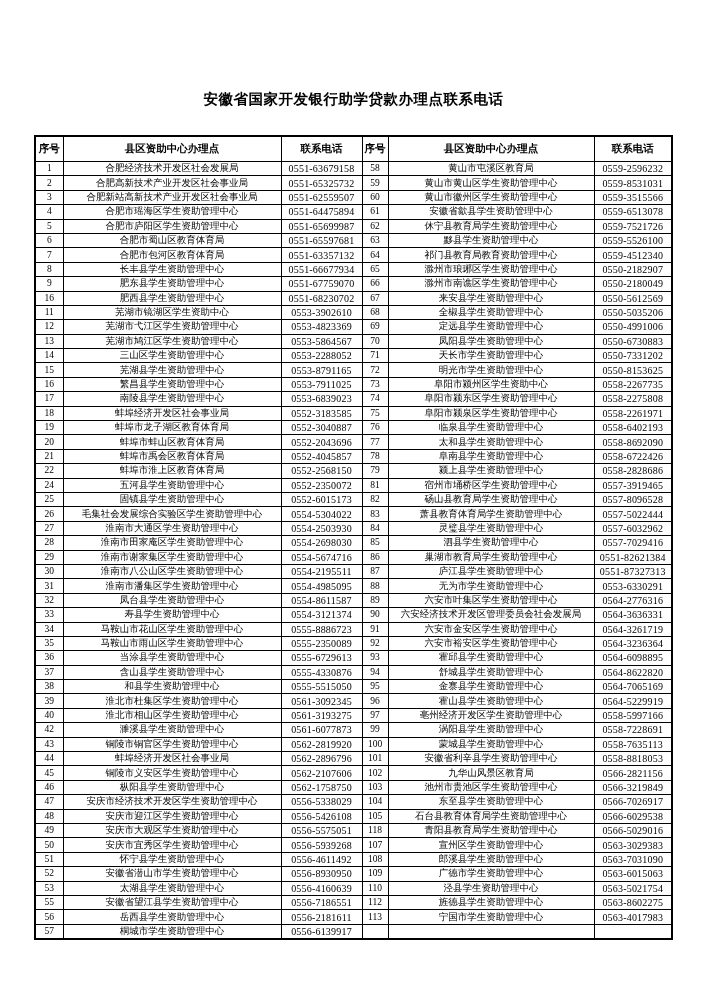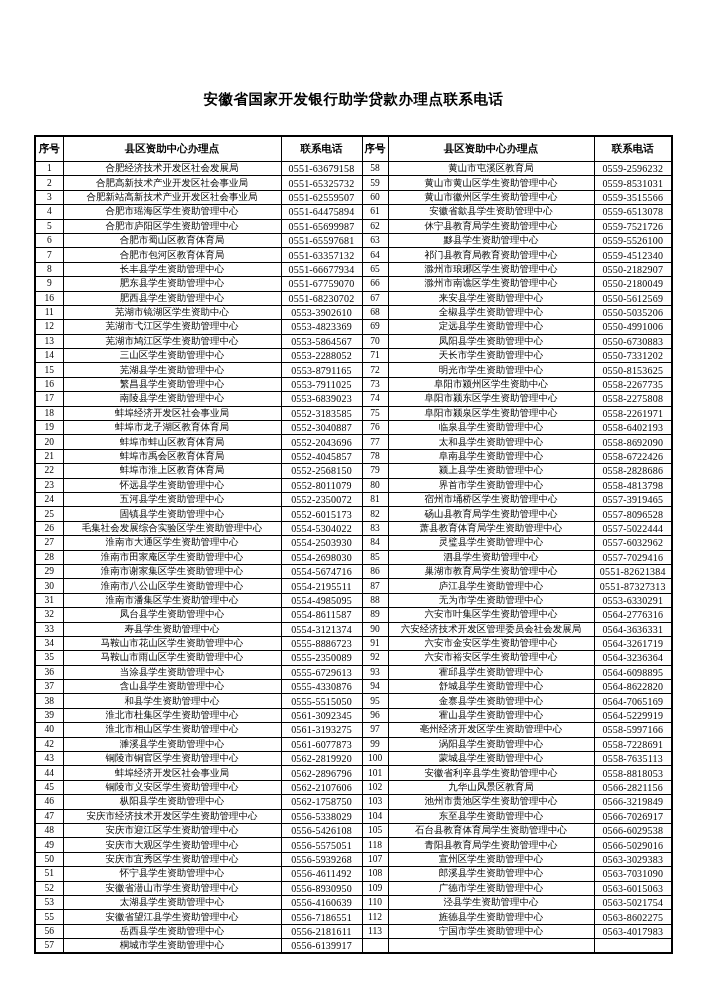--- a/index.html
+++ b/index.html
@@ -250,28 +250,20 @@
         </tr>
         <tr>
           <td class="num">22</td>
           <td class="name">蚌埠市淮上区教育体育局</td>
           <td class="phone">0552-2568150</td>
           <td class="num">79</td>
           <td class="name">颍上县学生资助管理中心</td>
           <td class="phone">0558-2828686</td>
         </tr>
         <tr>
-          <td class="num">23</td>
-          <td class="name">怀远县学生资助管理中心</td>
-          <td class="phone">0552-8011079</td>
-          <td class="num">80</td>
-          <td class="name">界首市学生资助管理中心</td>
-          <td class="phone">0558-4813798</td>
-        </tr>
-        <tr>
           <td class="num">24</td>
           <td class="name">五河县学生资助管理中心</td>
           <td class="phone">0552-2350072</td>
           <td class="num">81</td>
           <td class="name">宿州市埇桥区学生资助管理中心</td>
           <td class="phone">0557-3919465</td>
         </tr>
         <tr>
           <td class="num">25</td>
           <td class="name">固镇县学生资助管理中心</td>

